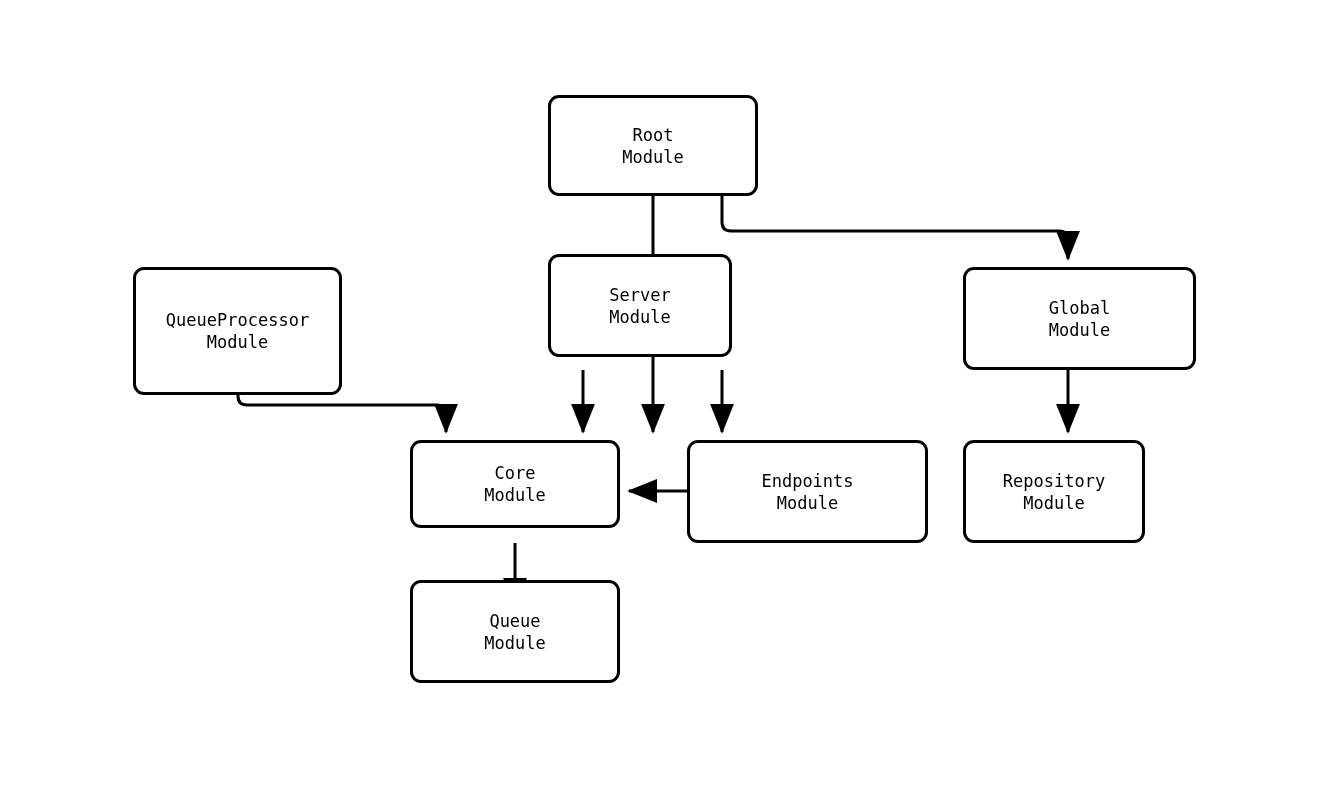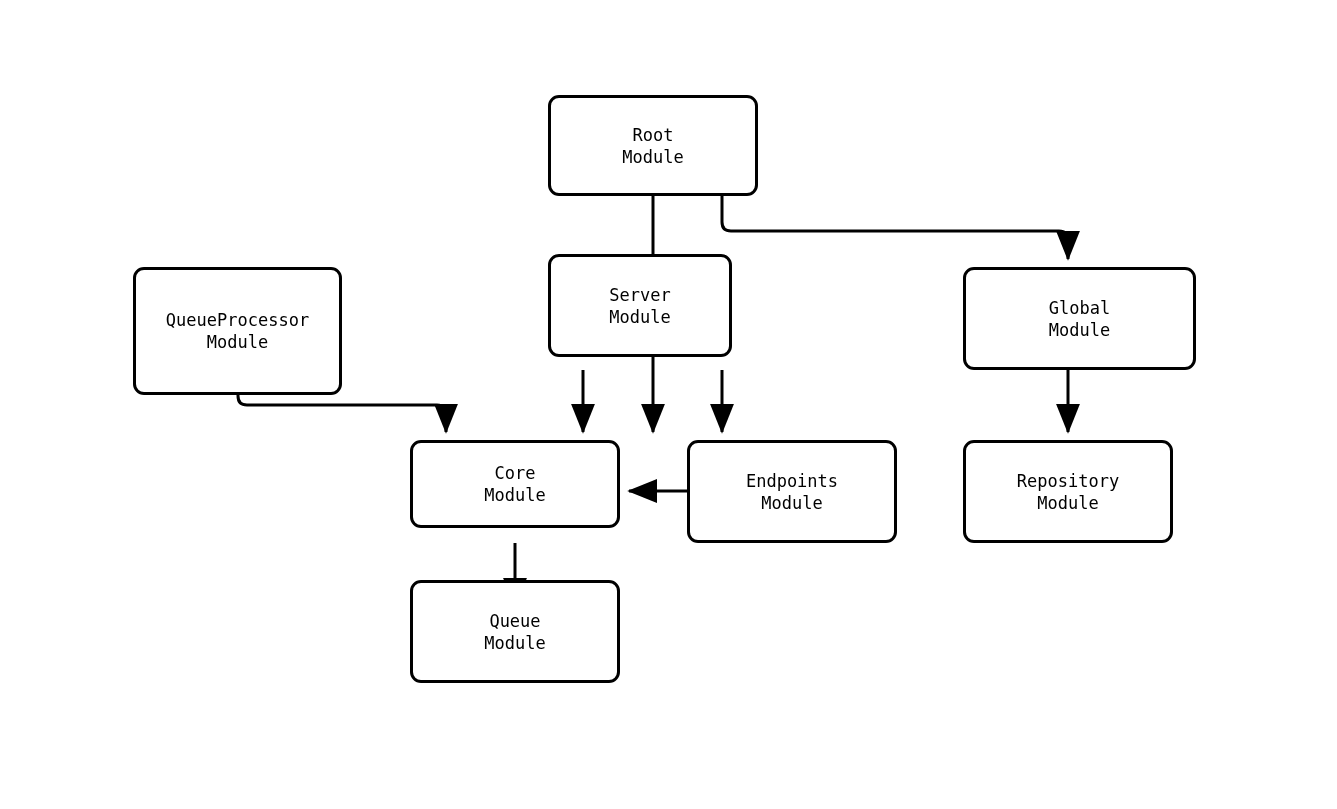--- a/index.html
+++ b/index.html
@@ -91,26 +91,26 @@
   <div class="node" style="left:963px; top:267px; width:233px; height:103px;">
     <span class="node-label">Global
 Module</span>
   </div>
 
   <div class="node" style="left:410px; top:440px; width:210px; height:88px;">
     <span class="node-label">Core
 Module</span>
   </div>
 
-  <div class="node" style="left:687px; top:440px; width:210px; height:103px;">
+  <div class="node" style="left:687px; top:440px; width:241px; height:103px;">
     <span class="node-label">Endpoints
 Module</span>
   </div>
 
-  <div class="node" style="left:963px; top:440px; width:210px; height:103px;">
+  <div class="node" style="left:963px; top:440px; width:182px; height:103px;">
     <span class="node-label">Repository
 Module</span>
   </div>
 
   <div class="node" style="left:410px; top:580px; width:210px; height:103px;">
     <span class="node-label">Queue
 Module</span>
   </div>
 
 </div>

